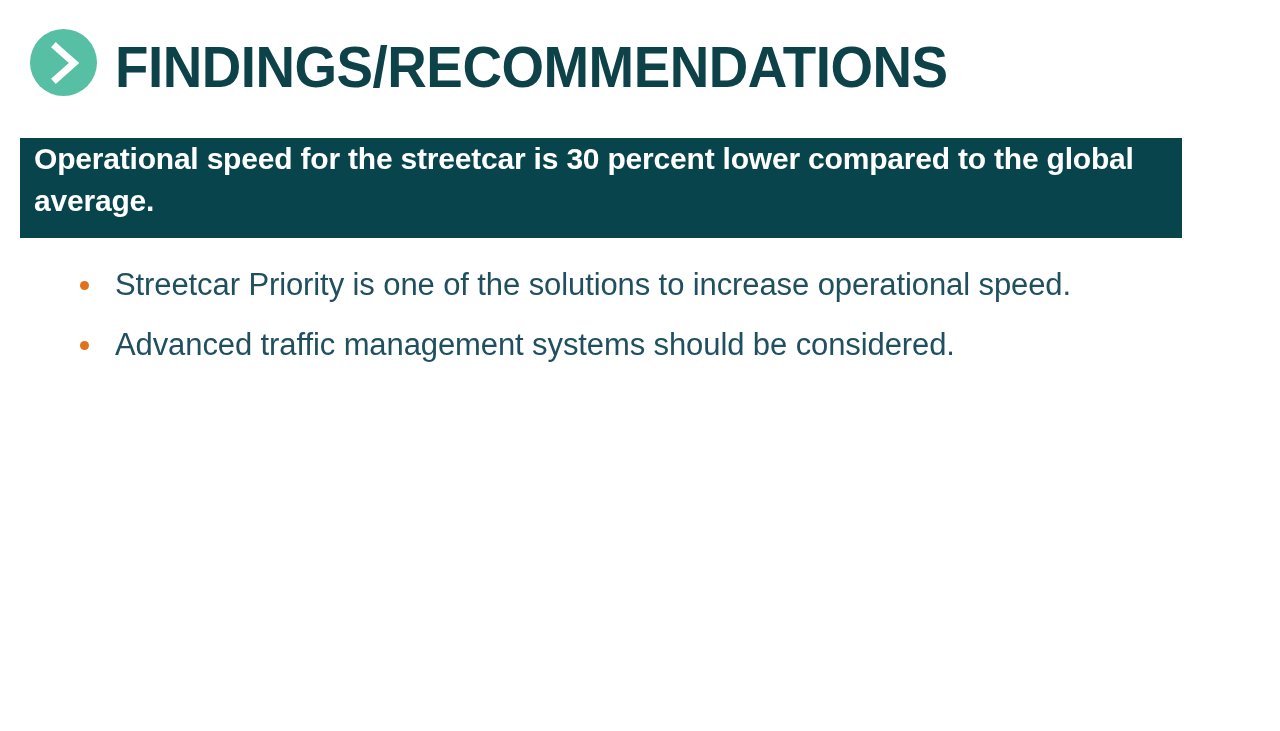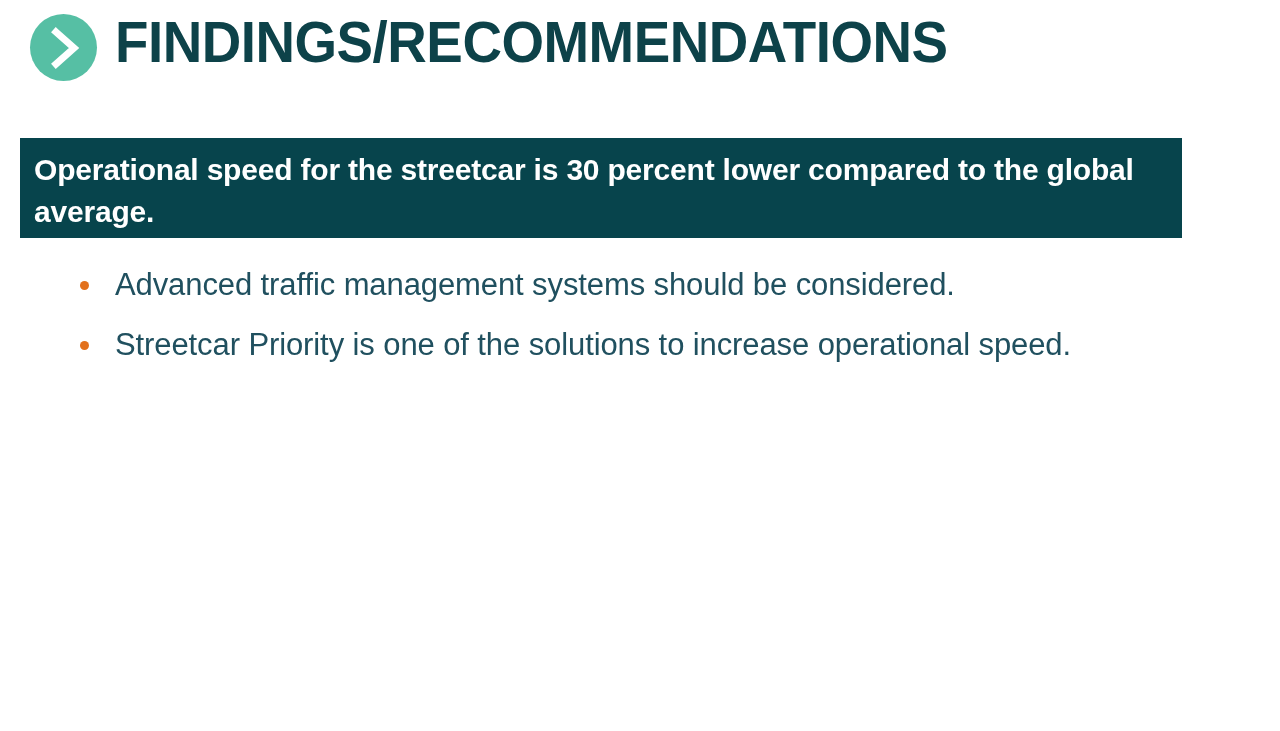--- a/index.html
+++ b/index.html
@@ -20,21 +20,21 @@
     background: #ffffff;
     overflow: hidden;
   }
 
   
   .title-row {
     position: absolute;
     left: 30px;
     top: 14px;
     display: flex;
-    align-items: flex-start;
+    align-items: flex-end;
     gap: 18px;
     height: 82px;
   }
 
   .chevron-badge {
     width: 67px;
     height: 67px;
     border-radius: 50%;
     background: #56bfa4;
     display: flex;
@@ -58,21 +58,21 @@
 
   
   .banner {
     position: absolute;
     left: 20px;
     top: 138px;
     width: 1162px;
     height: 100px;
     background: #07444c;
     box-sizing: border-box;
-    padding: 11px 0 0 14px;
+    padding: 0 0 0 14px;
   }
   .banner-text {
     color: #ffffff;
     font-family: "Liberation Sans", sans-serif;
     font-size: 30px;
     font-weight: bold;
     line-height: 42px;
     letter-spacing: -0.2px;
     max-width: 1135px;
   }
@@ -132,25 +132,25 @@
   </div>
 
   <div class="banner">
     <div class="banner-text">Operational speed for the streetcar is 30 percent lower compared to the global average.</div>
   </div>
 
   <div class="bullets">
 
     <div class="bullet-item">
       <span class="bullet-marker"></span>
-      <span class="bullet-text">Advanced traffic management systems should be considered.</span>
+      <span class="bullet-text">Streetcar Priority is one of the solutions to increase operational speed.</span>
     </div>
 
     <div class="bullet-item">
       <span class="bullet-marker"></span>
-      <span class="bullet-text">Streetcar Priority is one of the solutions to increase operational speed.</span>
+      <span class="bullet-text">Advanced traffic management systems should be considered.</span>
     </div>
 
 
   </div>
 
 
 </div>
 
 </body></html>

